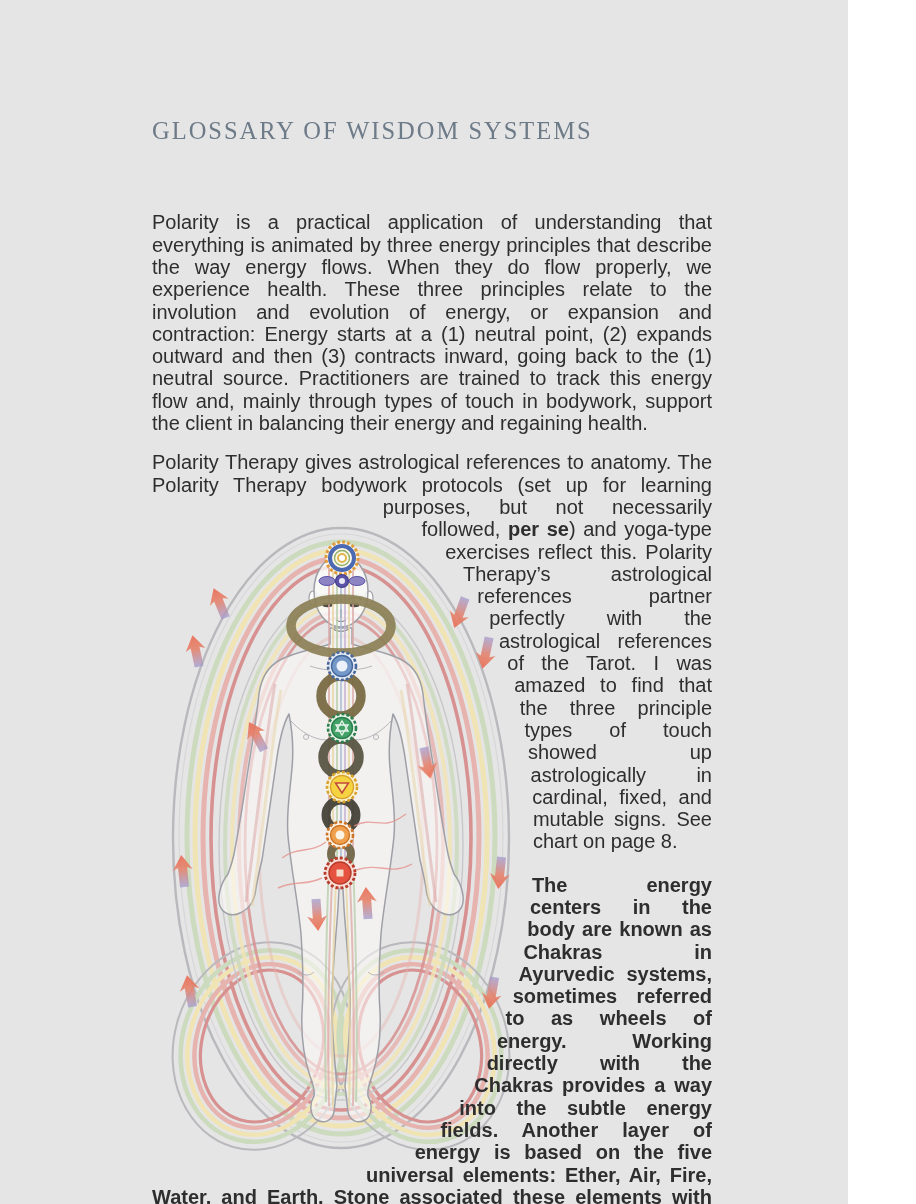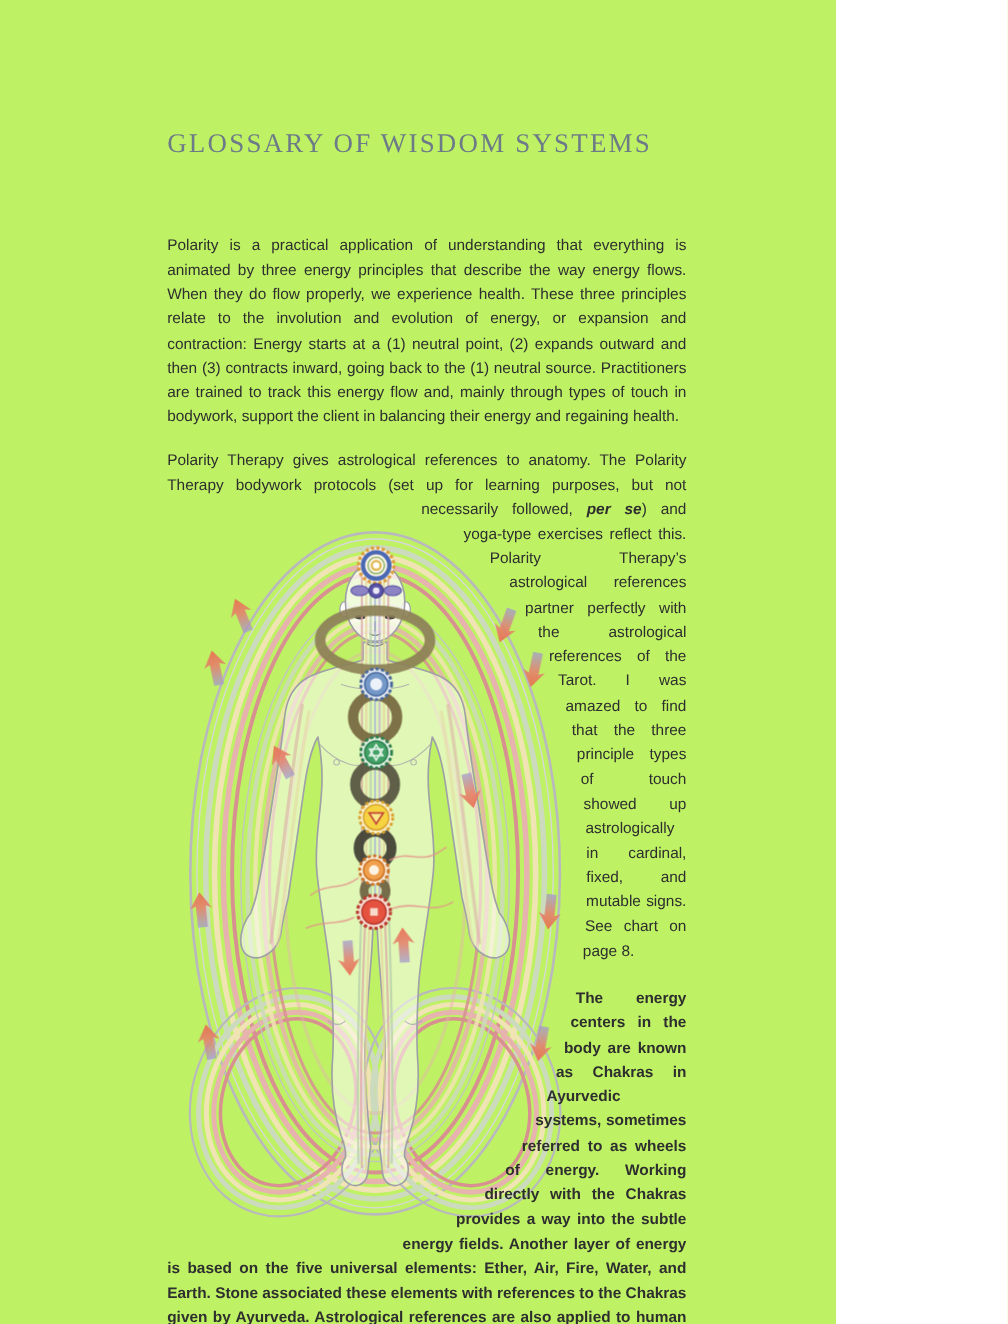--- a/index.html
+++ b/index.html
@@ -1,43 +1,43 @@
 <!DOCTYPE html>
 <html><head>
 <meta charset="utf-8">
 <style>
   html, body { margin: 0; padding: 0; background: #ffffff; }
   .page {
     position: relative;
-    width: 760px;
+    width: 848px;
     height: 1204px;
-    background: #bef264;
+    background: #e5e5e5;
     overflow: hidden;
     box-sizing: border-box;
     padding: 116px 136px 0 152px;
     font-family: "Liberation Sans", sans-serif;
   }
   .doc-title {
     margin: 0 0 66px 0;
     font-family: "Liberation Serif", serif;
     font-weight: normal;
     font-size: 24.5px;
     line-height: 1.2;
     letter-spacing: 2px;
     color: #6d7a88;
   }
   .body-text {
     margin: 0 0 17px 0;
-    font-size: 14px;
+    font-size: 20px;
     line-height: 22.3px;
     color: #2e2e2e;
     text-align: justify;
   }
   .body-text.last { margin-top: 21px; font-weight: bold; }
-  .perse { font-style: italic; font-weight: bold; }
+  .perse { font-weight: bold; }
   .figure-float {
     float: left;
     width: 384px;
     height: 716px;
     shape-outside: ellipse(186px 322px at 189px 387px);
     shape-margin: 6px;
   }
   .figure-float svg { display: block; margin: 73px 0 0 18px; }
 </style>
 </head>

